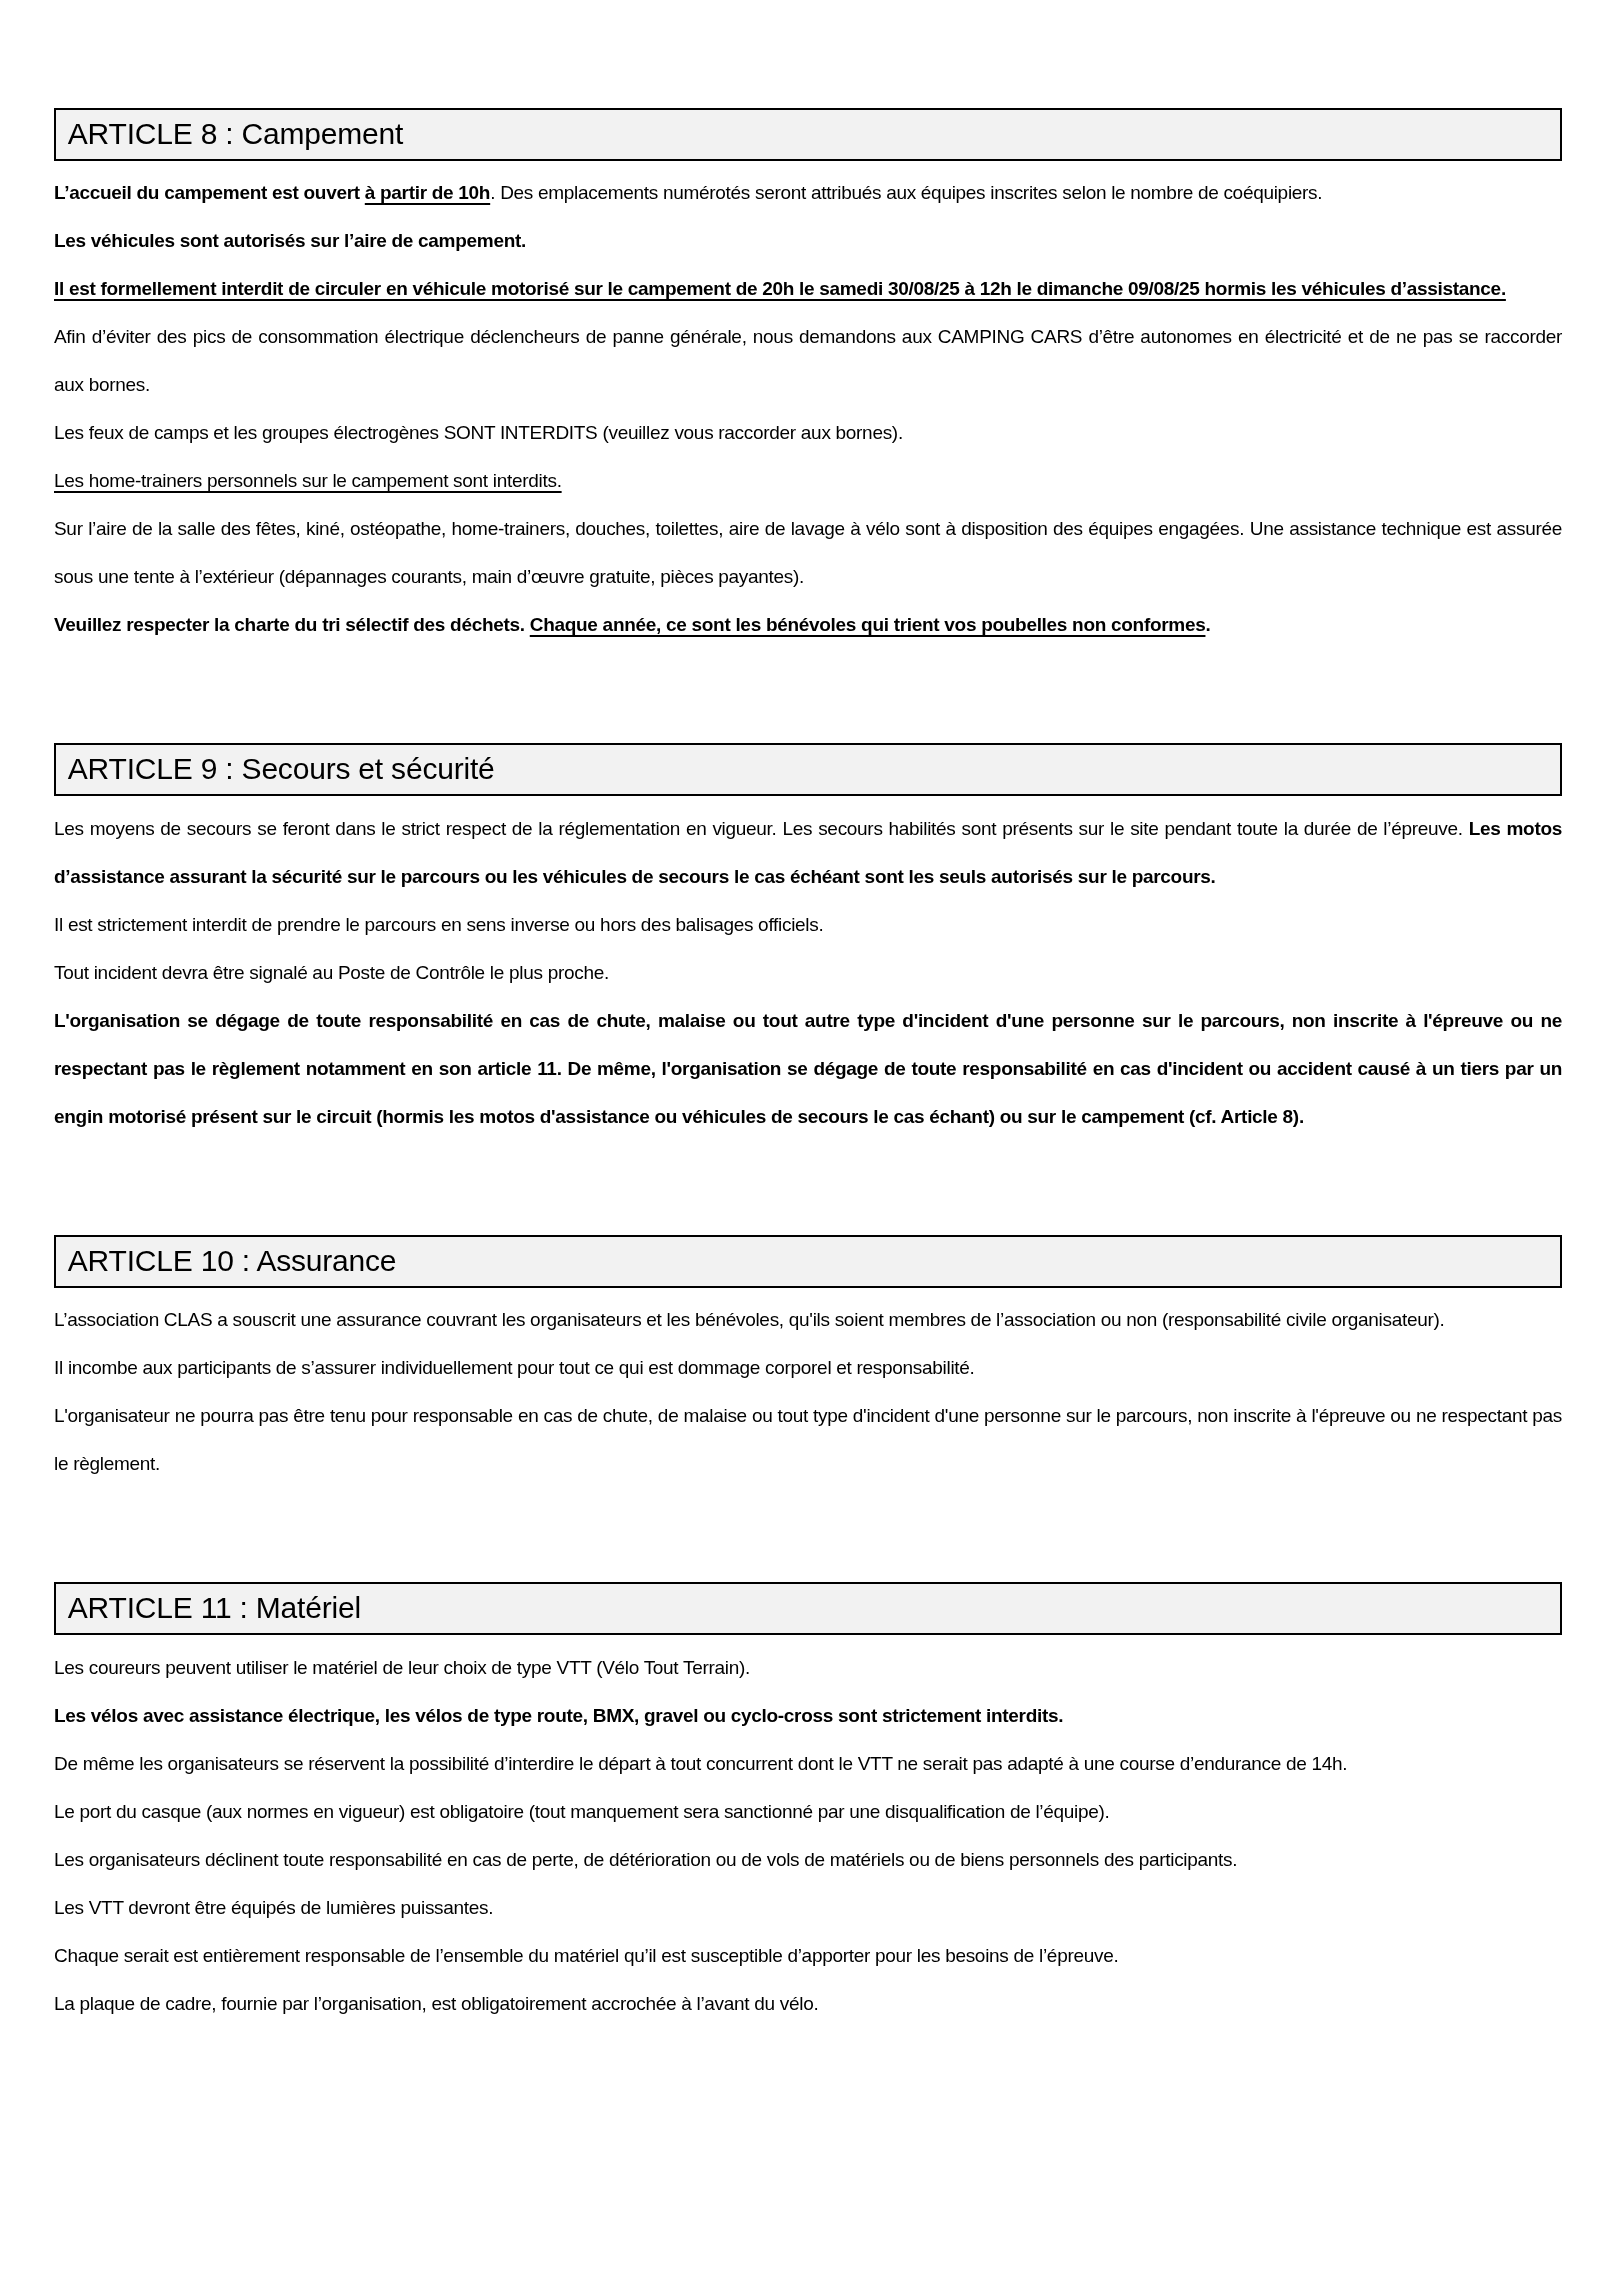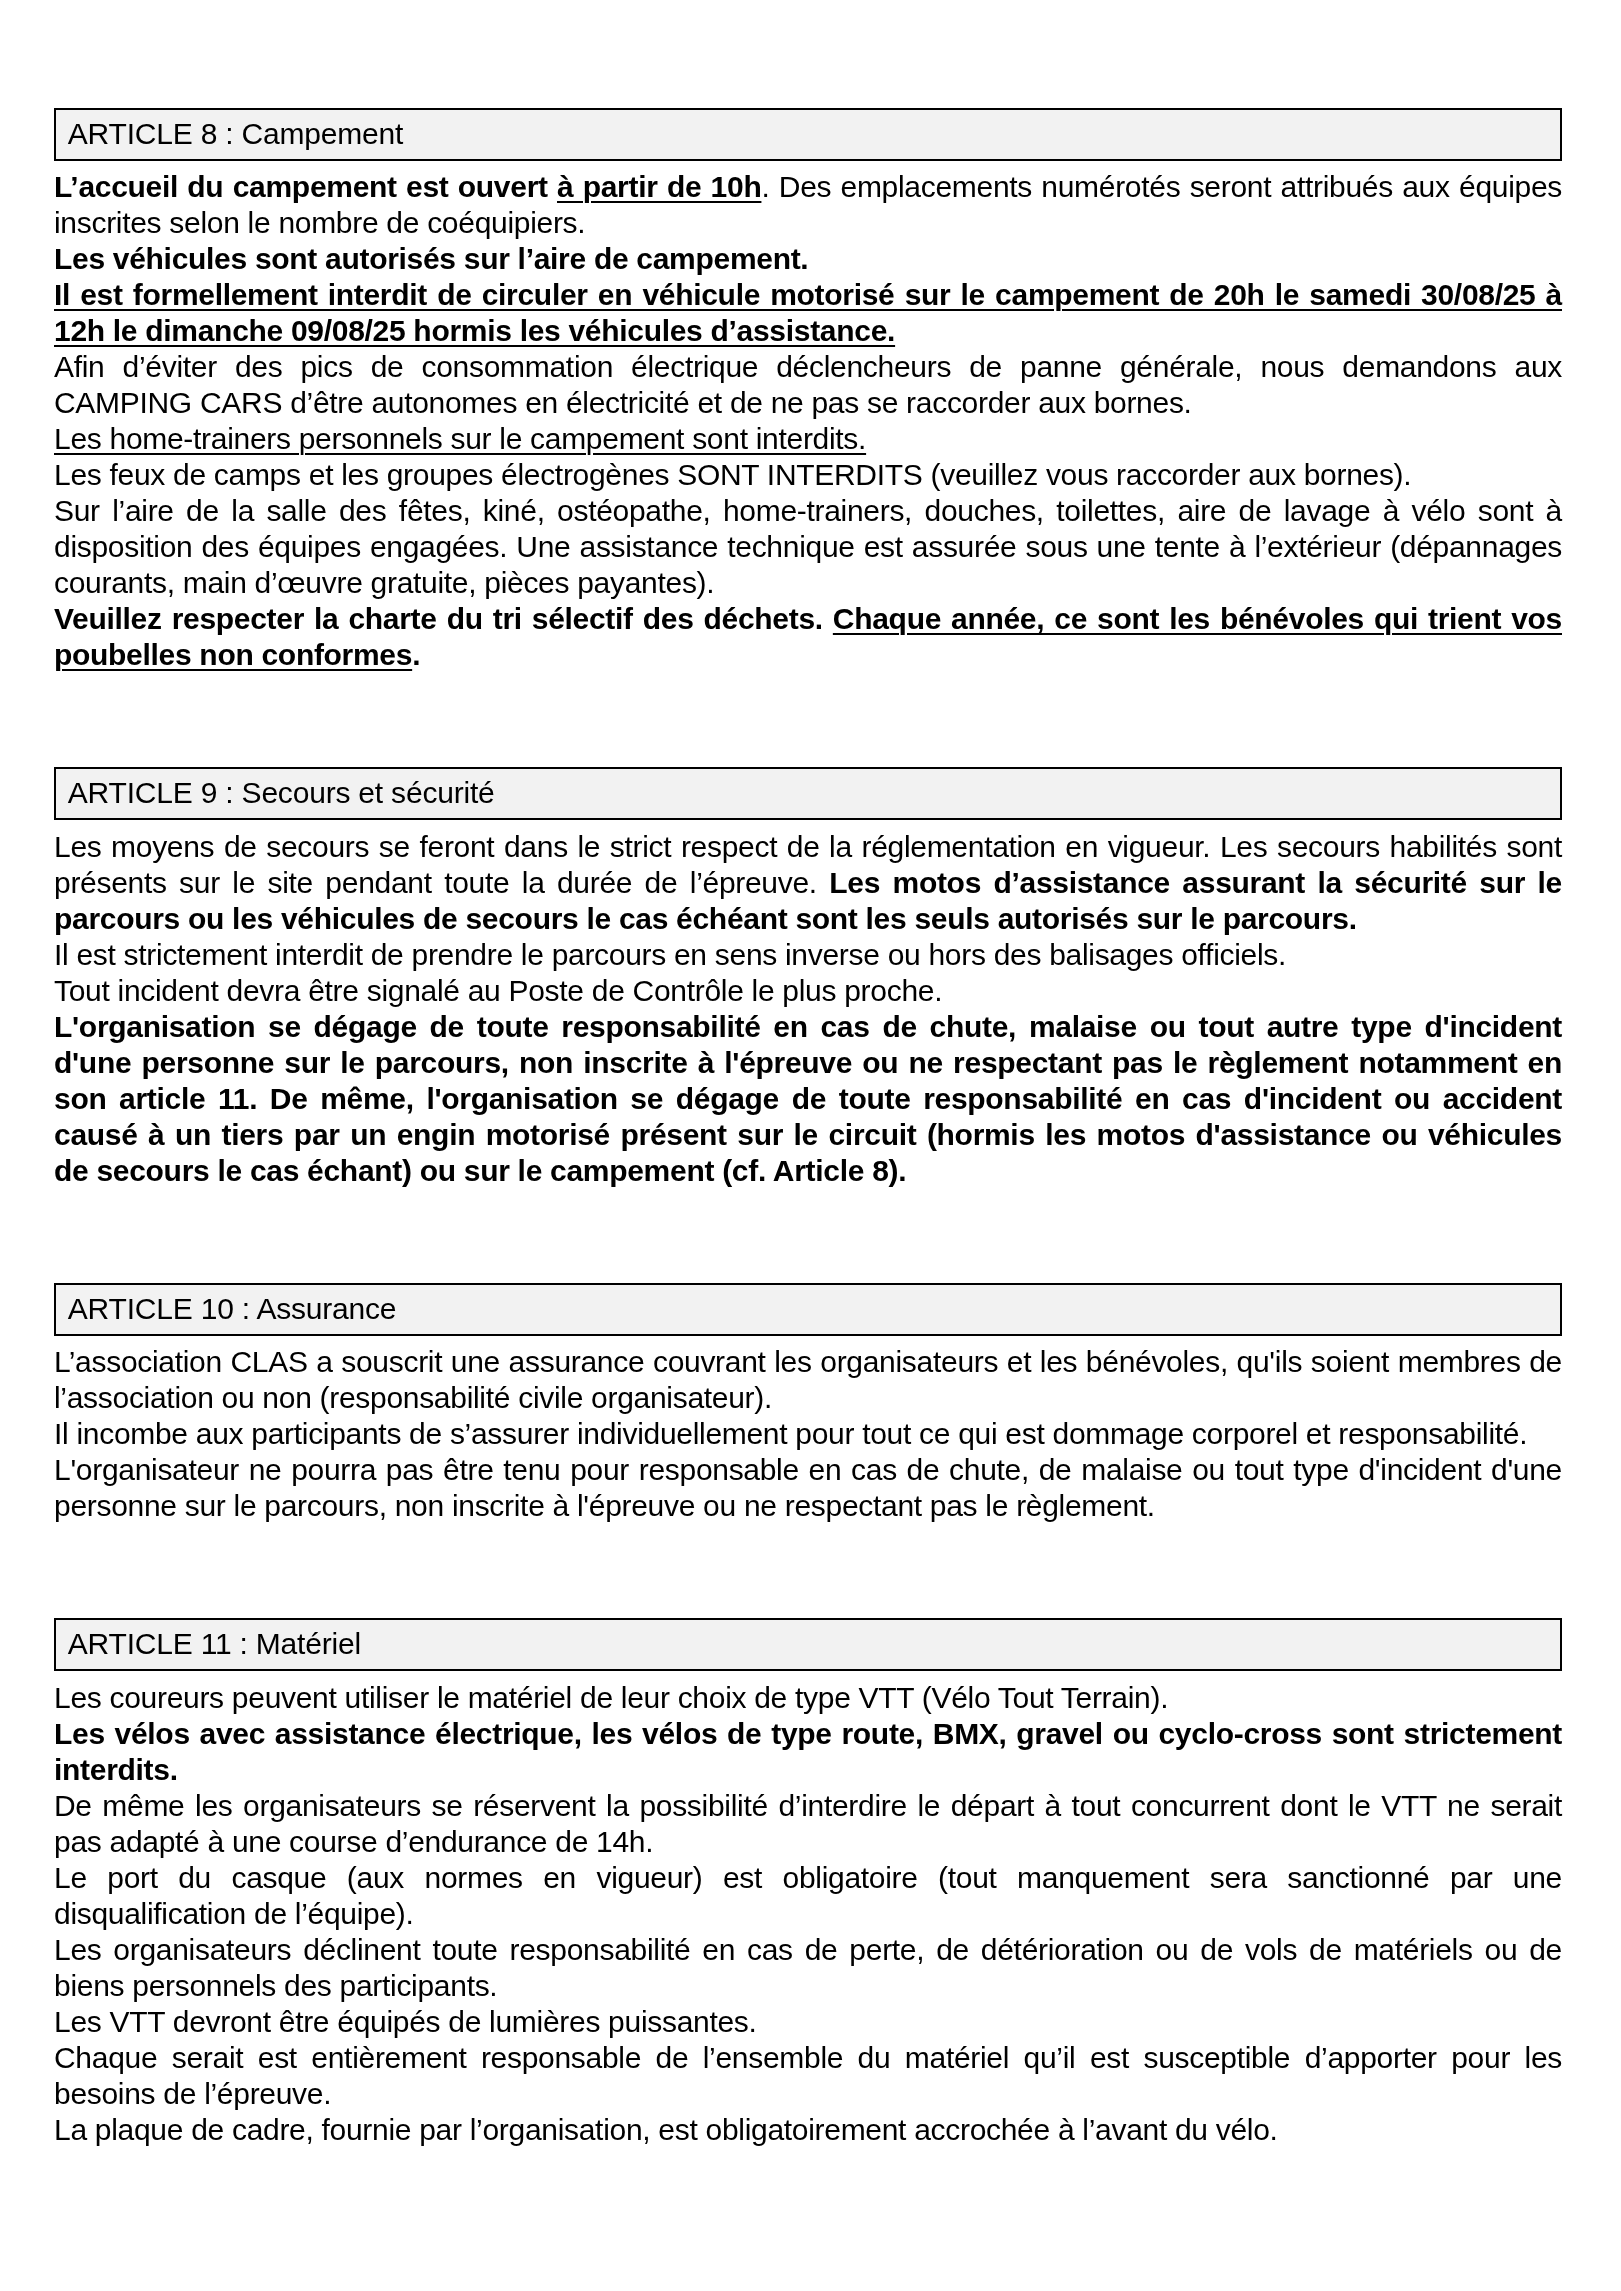--- a/index.html
+++ b/index.html
@@ -29,44 +29,44 @@
     background: #f2f2f2;
     font-size: 30px;
     line-height: 33px;
     padding: 6.9px 11.8px 8.8px 11.8px;
     margin-bottom: 8.8px;
     font-weight: 400;
     letter-spacing: -0.2px;
   }
   .article-body p {
     margin: 0;
-    font-size: 30px;
-    line-height: 36px;
+    font-size: 19px;
+    line-height: 48px;
     text-align: justify;
     letter-spacing: -0.3px;
   }
   .r-b { font-weight: bold; }
   .r-u { text-decoration: underline; text-decoration-thickness: 2px; text-underline-offset: 3.9px; }
 </style>
 </head>
 <body>
 
 <div class="page">
 
   <section class="article">
     <div class="article-header">
       <span>ARTICLE 8 : Campement</span>
     </div>
     <div class="article-body">
         <p><span class="r-b">L’accueil du campement est ouvert </span><span class="r-b r-u">à partir de 10h</span><span>. Des emplacements numérotés seront attribués aux équipes inscrites selon le nombre de coéquipiers.</span></p>
         <p><span class="r-b">Les véhicules sont autorisés sur l’aire de campement.</span></p>
         <p><span class="r-b r-u">Il est formellement interdit de circuler en véhicule motorisé sur le campement de 20h le samedi 30/08/25 à 12h le dimanche 09/08/25 hormis les véhicules d’assistance.</span></p>
         <p><span>Afin d’éviter des pics de consommation électrique déclencheurs de panne générale, nous demandons aux CAMPING CARS d’être autonomes en électricité et de ne pas se raccorder aux bornes.</span></p>
+        <p><span>Les feux de camps et les groupes électrogènes SONT INTERDITS (veuillez vous raccorder aux bornes).</span></p>
         <p><span class="r-u">Les home-trainers personnels sur le campement sont interdits.</span></p>
-        <p><span>Les feux de camps et les groupes électrogènes SONT INTERDITS (veuillez vous raccorder aux bornes).</span></p>
         <p><span>Sur l’aire de la salle des fêtes, kiné, ostéopathe, home-trainers, douches, toilettes, aire de lavage à vélo sont à disposition des équipes engagées. Une assistance technique est assurée sous une tente à l’extérieur (dépannages courants, main d’œuvre gratuite, pièces payantes).</span></p>
         <p><span class="r-b">Veuillez respecter la charte du tri sélectif des déchets. </span><span class="r-b r-u">Chaque année, ce sont les bénévoles qui trient vos poubelles non conformes</span><span class="r-b">.</span></p>
       </div>
   </section>
 
   <section class="article">
     <div class="article-header">
       <span>ARTICLE 9 : Secours et sécurité</span>
     </div>
     <div class="article-body">

